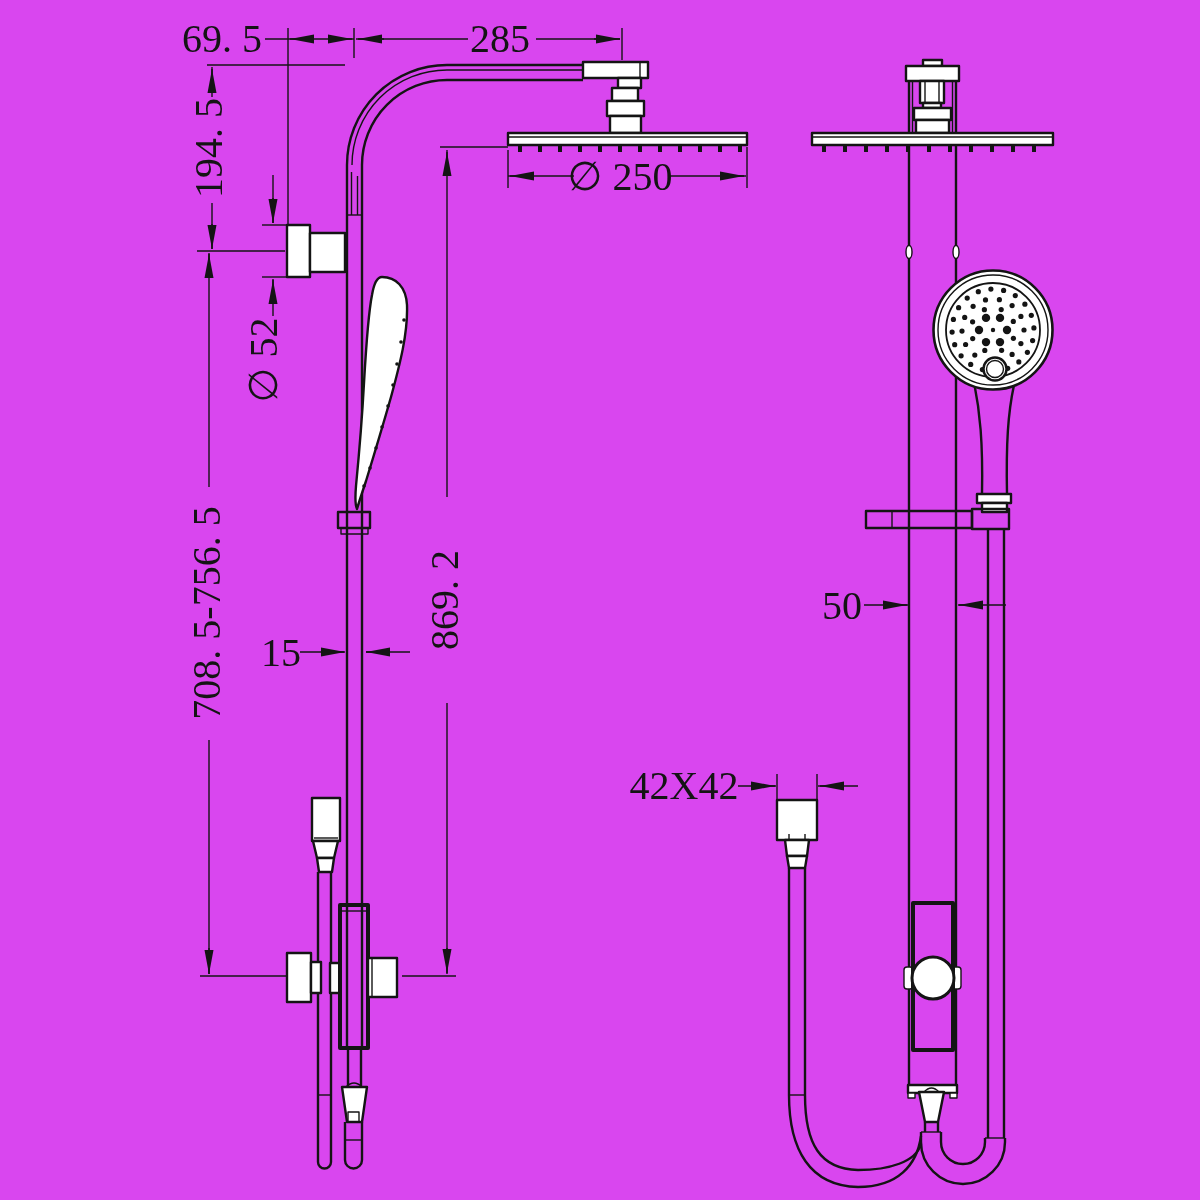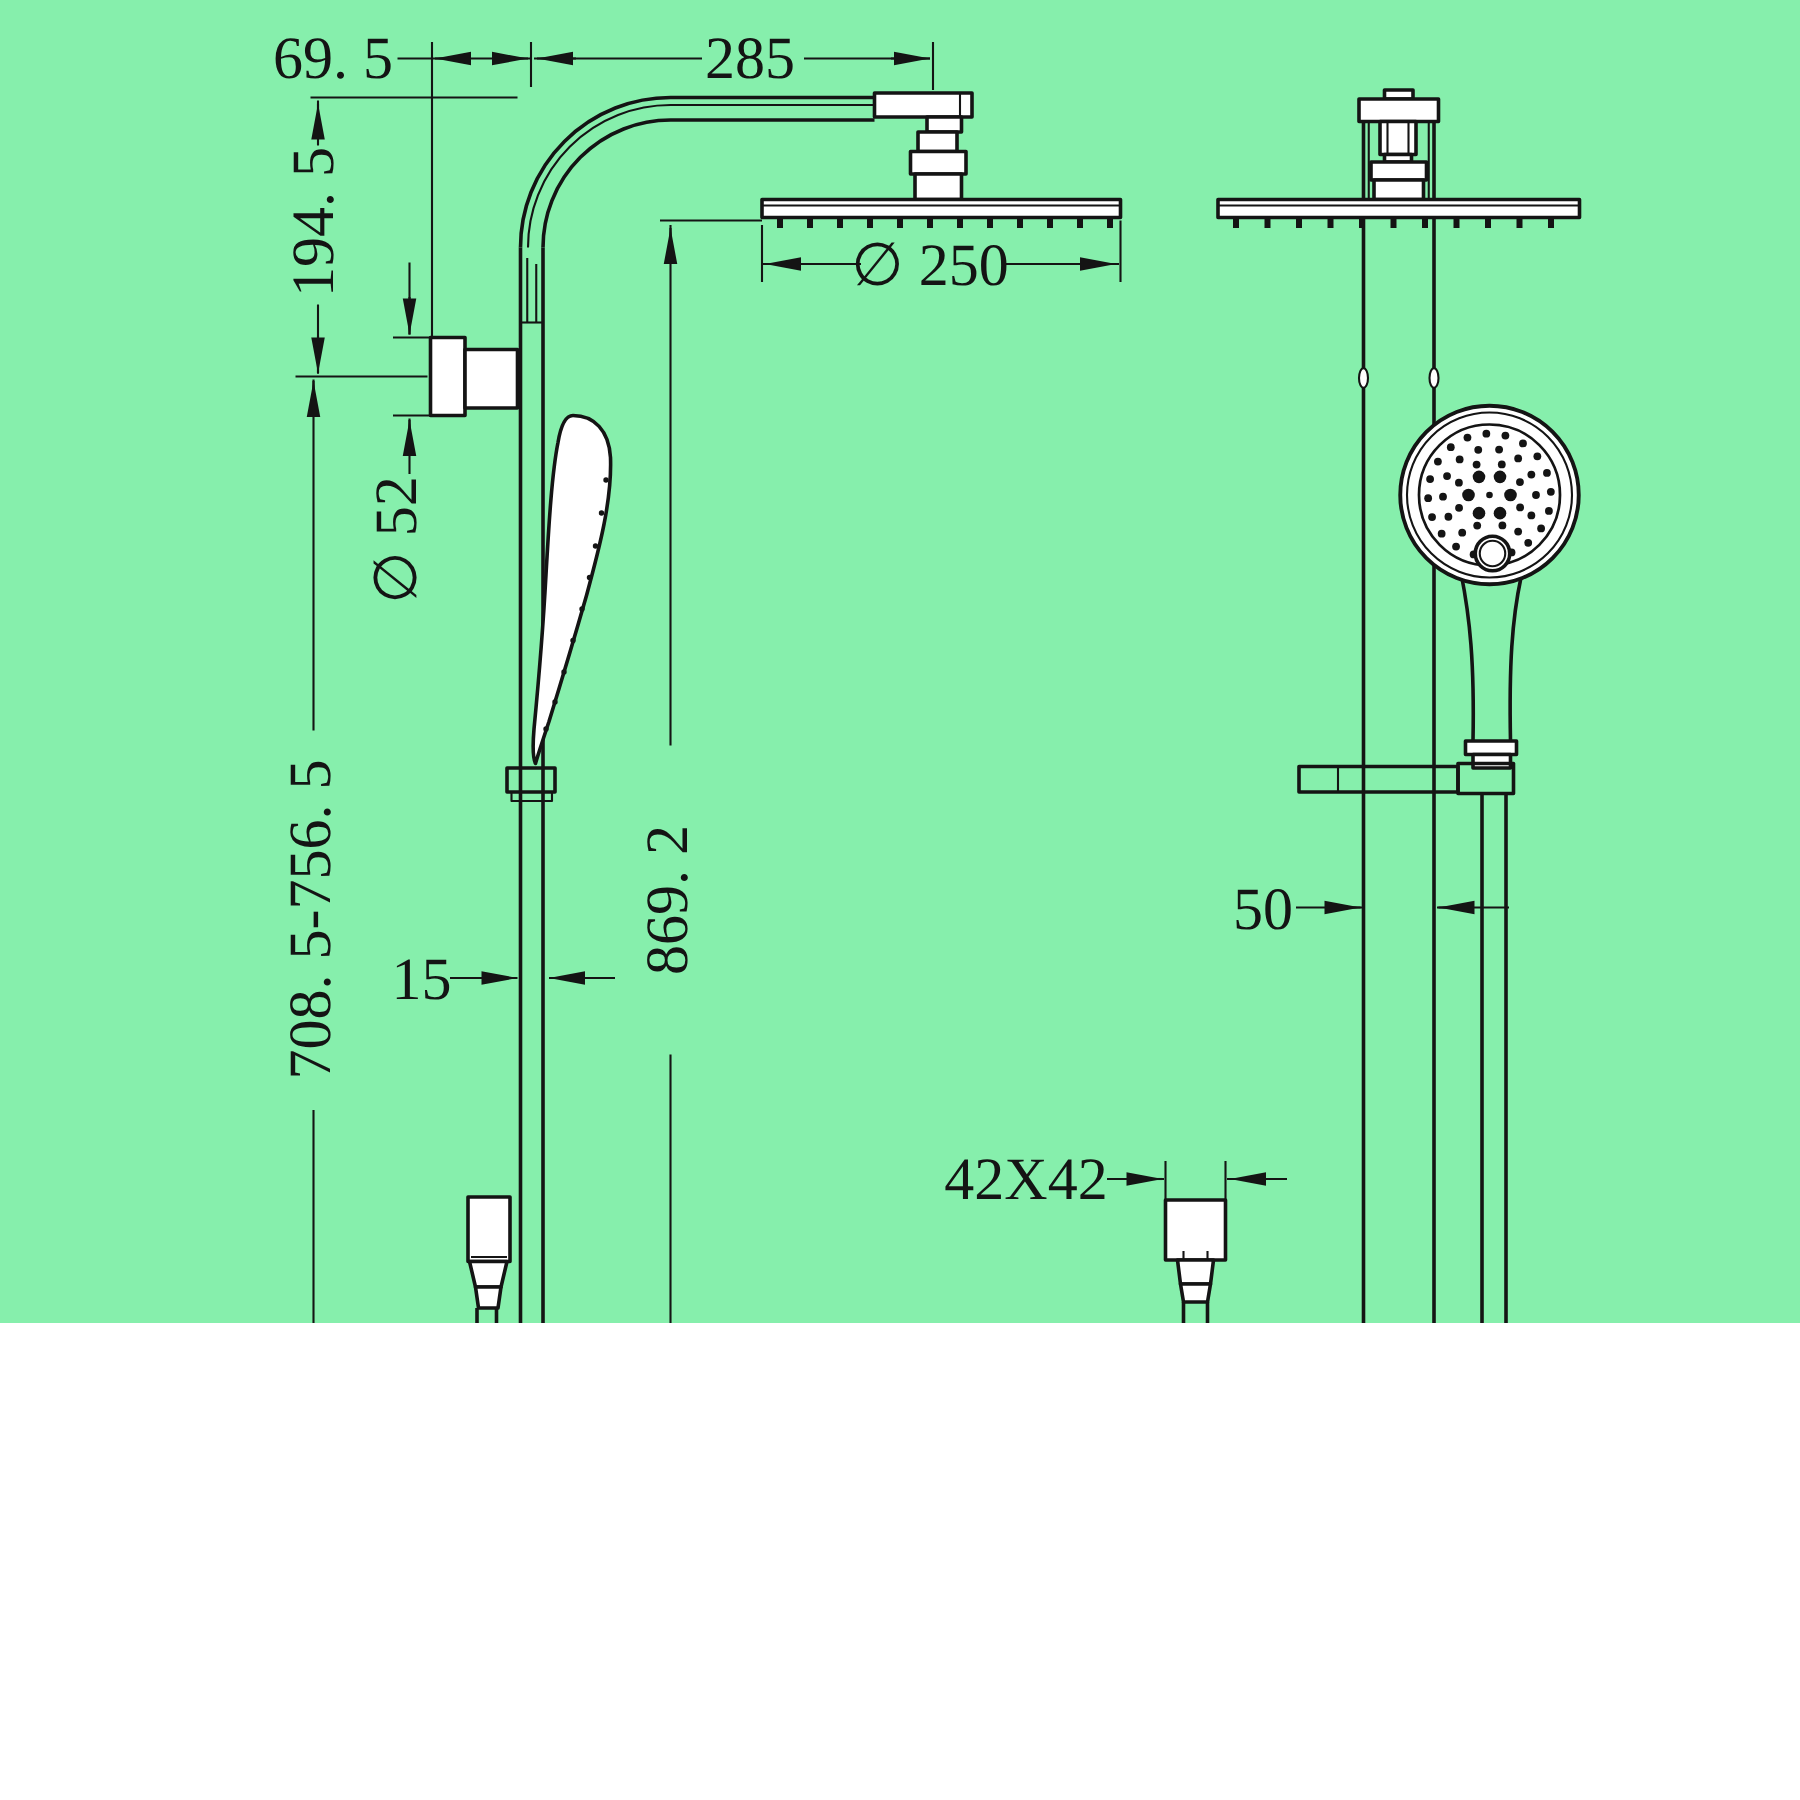--- a/index.html
+++ b/index.html
@@ -1,16 +1,16 @@
 <!DOCTYPE html>
 <html><head>
 <meta charset="utf-8">
 <style>
   html,body{margin:0;padding:0;background:#ffffff;}
-  .page{width:1200px;height:882px;position:relative;background:#86efac;overflow:hidden;}
+  .page{width:1200px;height:1200px;position:relative;background:#d946ef;overflow:hidden;}
   svg{display:block;}
   .ln{fill:none;stroke:#141414;stroke-width:2.4;stroke-linejoin:round;stroke-linecap:butt;}
   .thin{stroke-width:1.4;}
   .thick{stroke-width:4;}
   .wf{fill:#ffffff;}
   .dim{fill:none;stroke:#141414;stroke-width:1.4;}
   .arrow{fill:none;stroke:#141414;stroke-width:1.4;marker-end:url(#arr);}
   .dot{fill:#141414;stroke:none;}
   .dim-label{font-family:"Liberation Serif","DejaVu Serif",serif;font-size:40px;fill:#141414;}
   .mid{text-anchor:middle;}

